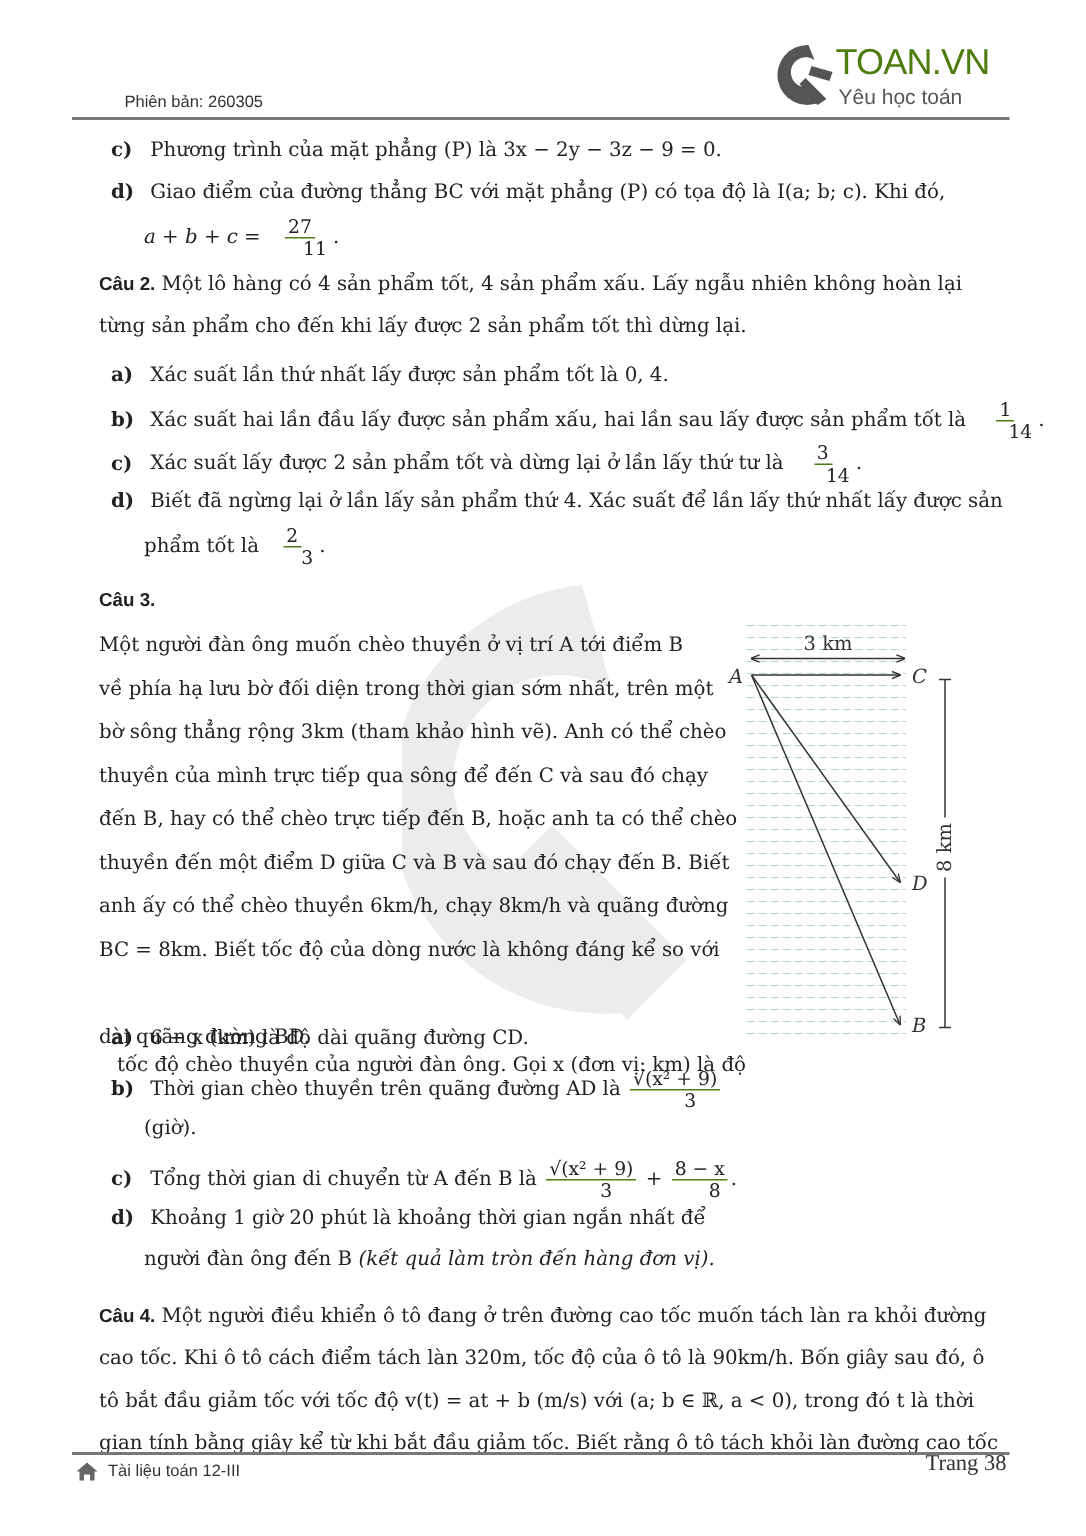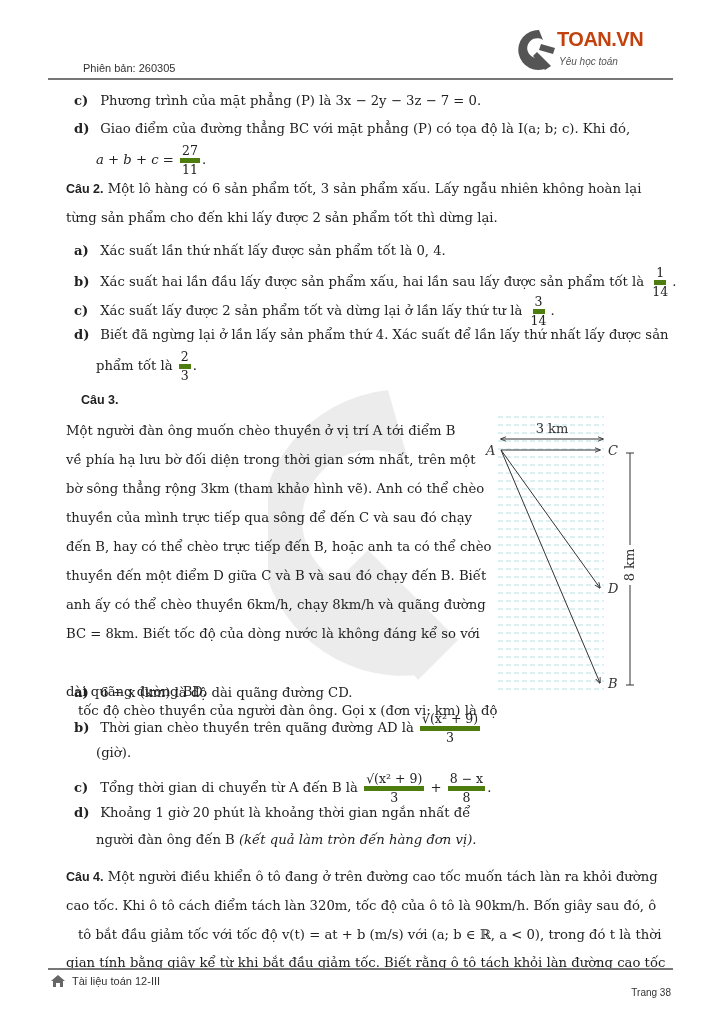--- a/index.html
+++ b/index.html
@@ -4,39 +4,39 @@
 <style>
   * { box-sizing: border-box; margin: 0; padding: 0; }
   html, body { width: 724px; height: 1024px; background: #ffffff; overflow: hidden; }
   body { position: relative; font-family: "DejaVu Serif", "Liberation Serif", serif; color: #222; }
   .sans { font-family: "Liberation Sans", "DejaVu Sans", sans-serif; }
   .header { position: absolute; left: 48px; top: 18px; width: 625px; height: 60px; }
   .version { position: absolute; left: 2px; top: 44px; font-size: 11px; color: #333; margin-left: 33px; }
   .header-rule { position: absolute; left: 0; top: 60px; width: 100%; height: 1.6px; background: #777; }
   .logo { position: absolute; right: 4px; top: 6px; width: 160px; height: 52px; }
   .logo-mark { position: absolute; left: 8px; top: 4px; width: 40px; height: 44px; }
-  .logo-title { position: absolute; left: 48px; top: 4px; font-size: 20px; font-weight: bold; color: #c2410c; letter-spacing: -0.5px; }
-  .logo-sub { position: absolute; left: 50px; top: 32px; font-size: 10px; color: #555; font-style: italic; }
+  .logo-title { position: absolute; left: 48px; top: 4px; font-size: 24px; font-weight: normal; color: #4d7c0f; letter-spacing: -0.5px; }
+  .logo-sub { position: absolute; left: 50px; top: 32px; font-size: 14px; color: #555; }
 
   .watermark { position: absolute; left: 268px; top: 390px; width: 190px; height: 290px; opacity: 0.07; pointer-events: none; }
 
   .content { position: absolute; left: 66px; top: 0; width: 580px; font-size: 13.2px; line-height: 26px; }
   .line { position: absolute; white-space: nowrap; }
   .lbl { font-weight: bold; display: inline-block; width: 22px; }
   .q { font-family: "Liberation Sans", "DejaVu Sans", sans-serif; font-weight: 900; font-size: 12.5px; }
   .frac { display: inline-flex; flex-direction: column; align-items: center; vertical-align: middle; font-size: 12.5px; line-height: 14px; margin: 0 2px; }
-  .frac .num { padding: 0 2px; border-bottom: 5px solid #4d7c0f; text-align: right; }
-  .frac .den { padding: 0 2px; }
+  .frac .num { padding: 0 2px; border-bottom: 1px solid #4d7c0f; text-align: right; }
+  .frac .den { padding: 0 2px; margin-left: 20px; }
   i { }
 
   .footer { position: absolute; left: 48px; top: 968px; width: 625px; height: 30px; }
   .footer-rule { position: absolute; left: 0; top: 0; width: 100%; height: 1.6px; background: #777; }
   .footer-left { position: absolute; left: 24px; top: 7px; font-size: 11px; color: #333; }
   .footer-icon { position: absolute; left: 2px; top: 6px; width: 16px; height: 14px; }
-  .footer-right { position: absolute; right: 2px; top: 19px; font-size: 10px; color: #333; }
+  .footer-right { position: absolute; right: 2px; top: 0; font-size: 15px; color: #333; font-family: Liberation Serif, serif; }
 
   .diagram { position: absolute; left: 470px; top: 405px; width: 180px; height: 295px; }
 </style>
 </head>
 <body>
 
 <div class="header sans">
   <div class="version">Phiên bản: 260305</div>
   <div class="logo">
     <svg class="logo-mark" viewBox="0 0 40 44">
@@ -52,37 +52,37 @@
 
 <svg class="watermark" viewBox="0 0 190 290">
   <path d="M120 0 A140 140 0 1 0 150 285 L100 200 A70 70 0 1 1 140 70 Z" fill="#000"></path>
   <path d="M100 160 L190 250 L150 290 L70 190 Z" fill="#000"></path>
 </svg>
 
 <div class="content">
 
   <div class="line" style="top:88px;left:8px">
     <span class="lbl">c)</span>
-    <span>Phương trình của mặt phẳng (P) là 3x − 2y − 3z − 7 = 0.</span>
+    <span>Phương trình của mặt phẳng (P) là 3x − 2y − 3z − 9 = 0.</span>
   </div>
   <div class="line" style="top:116px;left:8px">
     <span class="lbl">d)</span>
     <span>Giao điểm của đường thẳng BC với mặt phẳng (P) có tọa độ là I(a; b; c). Khi đó,</span>
   </div>
   <div class="line" style="top:144px;left:30px">
     <i>a + b + c =</i>
     <span class="frac">
         <span class="num">27</span>
         <span class="den">11</span>
       </span>.
   </div>
 
   <div class="line" style="top:176px;left:0">
     <span class="q">Câu 2.</span>
-    <span>Một lô hàng có 6 sản phẩm tốt, 3 sản phẩm xấu. Lấy ngẫu nhiên không hoàn lại</span>
+    <span>Một lô hàng có 4 sản phẩm tốt, 4 sản phẩm xấu. Lấy ngẫu nhiên không hoàn lại</span>
   </div>
   <div class="line" style="top:205px;left:0">từng sản phẩm cho đến khi lấy được 2 sản phẩm tốt thì dừng lại.</div>
 
   <div class="line" style="top:238px;left:8px">
     <span class="lbl">a)</span>
     <span>Xác suất lần thứ nhất lấy được sản phẩm tốt là 0, 4.</span>
   </div>
   <div class="line" style="top:266px;left:8px">
     <span class="lbl">b)</span>
     <span>Xác suất hai lần đầu lấy được sản phẩm xấu, hai lần sau lấy được sản phẩm tốt là</span>
@@ -104,21 +104,21 @@
     <span>Biết đã ngừng lại ở lần lấy sản phẩm thứ 4. Xác suất để lần lấy thứ nhất lấy được sản</span>
   </div>
   <div class="line" style="top:350px;left:30px">
     <span>phẩm tốt là</span>
     <span class="frac">
         <span class="num">2</span>
         <span class="den">3</span>
       </span>.
   </div>
 
-  <div class="line" style="top:387px;left:15px">
+  <div class="line" style="top:387px;left:0">
     <span class="q">Câu 3.</span>
   </div>
   <div id="q3-stem">
       <div class="line" style="top: 418px; left: 0px;">Một người đàn ông muốn chèo thuyền ở vị trí A tới điểm B</div>
       <div class="line" style="top: 447px; left: 0px;">về phía hạ lưu bờ đối diện trong thời gian sớm nhất, trên một</div>
       <div class="line" style="top: 476px; left: 0px;">bờ sông thẳng rộng 3km (tham khảo hình vẽ). Anh có thể chèo</div>
       <div class="line" style="top: 505px; left: 0px;">thuyền của mình trực tiếp qua sông để đến C và sau đó chạy</div>
       <div class="line" style="top: 534px; left: 0px;">đến B, hay có thể chèo trực tiếp đến B, hoặc anh ta có thể chèo</div>
       <div class="line" style="top: 563px; left: 0px;">thuyền đến một điểm D giữa C và B và sau đó chạy đến B. Biết</div>
       <div class="line" style="top: 592px; left: 0px;">anh ấy có thể chèo thuyền 6km/h, chạy 8km/h và quãng đường</div>
@@ -160,21 +160,21 @@
   <div class="line" style="top:827px;left:30px">
     <span>người đàn ông đến B</span>
     <i>(kết quả làm tròn đến hàng đơn vị).</i>
   </div>
 
   <div class="line" style="top:864px;left:0">
     <span class="q">Câu 4.</span>
     <span>Một người điều khiển ô tô đang ở trên đường cao tốc muốn tách làn ra khỏi đường</span>
   </div>
   <div class="line" style="top:893px;left:0">cao tốc. Khi ô tô cách điểm tách làn 320m, tốc độ của ô tô là 90km/h. Bốn giây sau đó, ô</div>
-  <div class="line" style="top:922px;left:12px">tô bắt đầu giảm tốc với tốc độ v(t) = at + b (m/s) với (a; b ∈ ℝ, a &lt; 0), trong đó t là thời</div>
+  <div class="line" style="top:922px;left:0">tô bắt đầu giảm tốc với tốc độ v(t) = at + b (m/s) với (a; b ∈ ℝ, a &lt; 0), trong đó t là thời</div>
   <div class="line" style="top:950px;left:0">gian tính bằng giây kể từ khi bắt đầu giảm tốc. Biết rằng ô tô tách khỏi làn đường cao tốc</div>
 </div>
 
 <svg class="diagram" viewBox="0 0 180 295">
   <defs>
     <marker id="arr" viewBox="0 0 10 10" refX="9" refY="5" markerWidth="6" markerHeight="6" orient="auto-start-reverse">
       <path d="M0 1 L10 5 L0 9" fill="none" stroke="#333" stroke-width="1.5"></path>
     </marker>
   </defs>
   <g id="river-lines">

